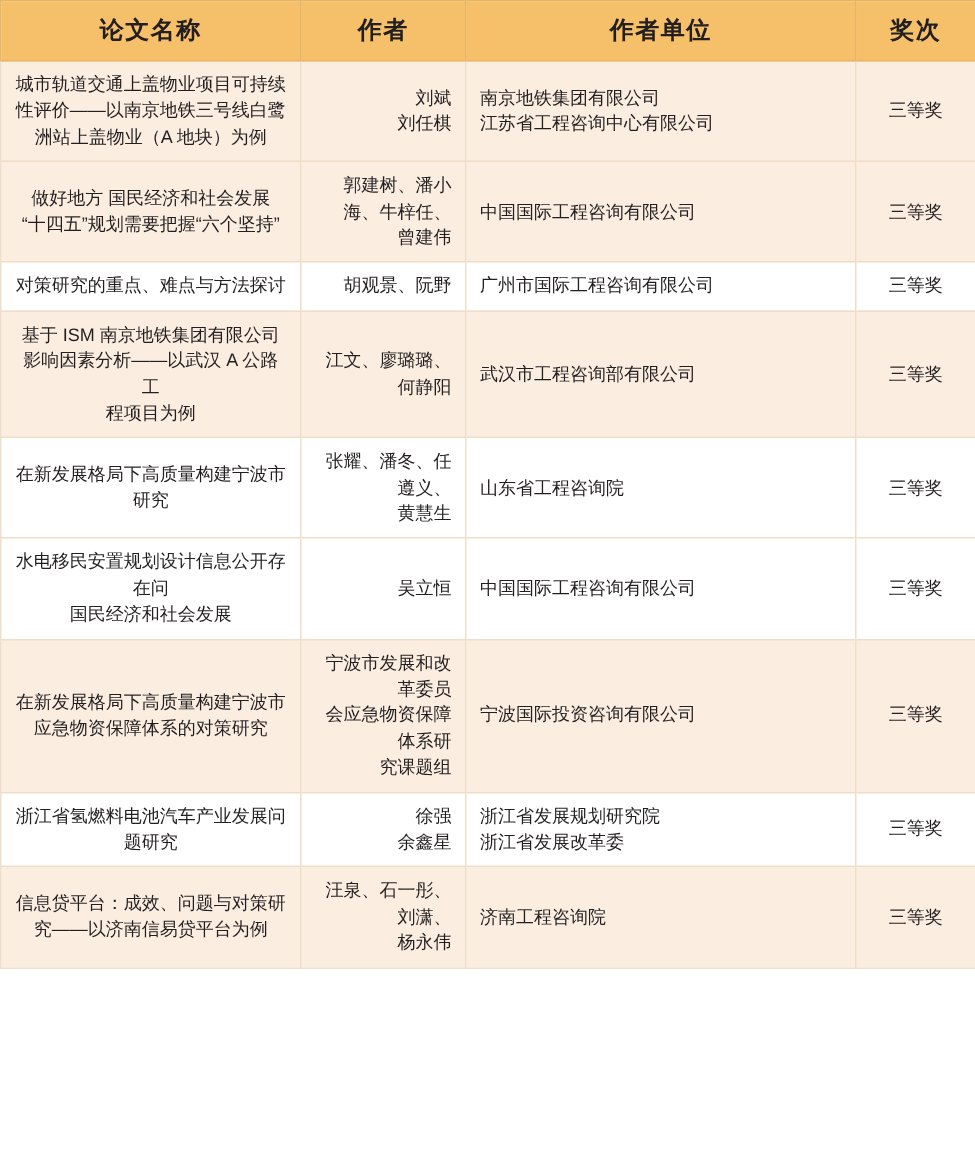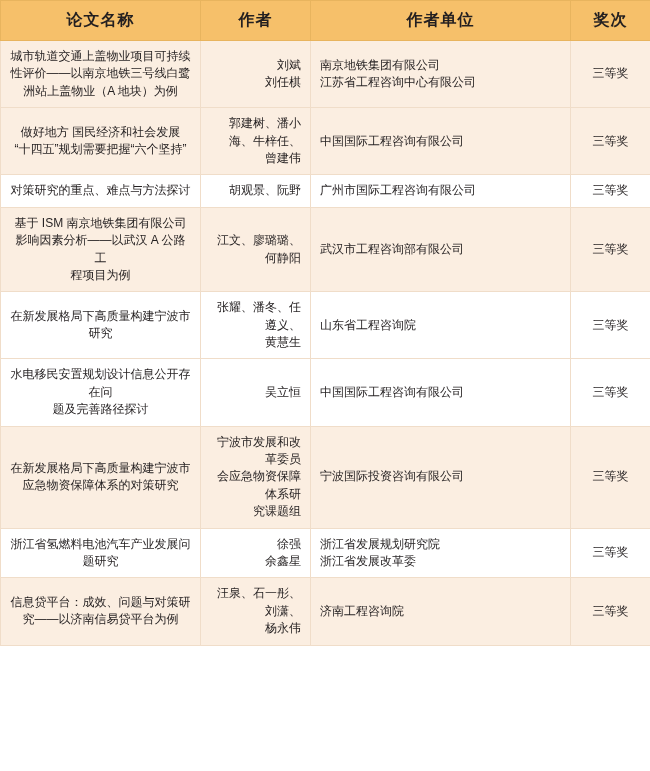--- a/index.html
+++ b/index.html
@@ -145,21 +145,21 @@
         <td class="cell-org">
           <span class="line">山东省工程咨询院</span>
         </td>
         <td class="cell-prize">
           <span class="line">三等奖</span>
         </td>
       </tr>
       <tr class="even">
         <td class="cell-title">
           <span class="line">水电移民安置规划设计信息公开存在问</span>
-          <span class="line">题及完善路径探讨</span>
+          <span class="line">国民经济和社会发展</span>
         </td>
         <td class="cell-author">
           <span class="line">吴立恒</span>
         </td>
         <td class="cell-org">
           <span class="line">中国国际工程咨询有限公司</span>
         </td>
         <td class="cell-prize">
           <span class="line">三等奖</span>
         </td>

